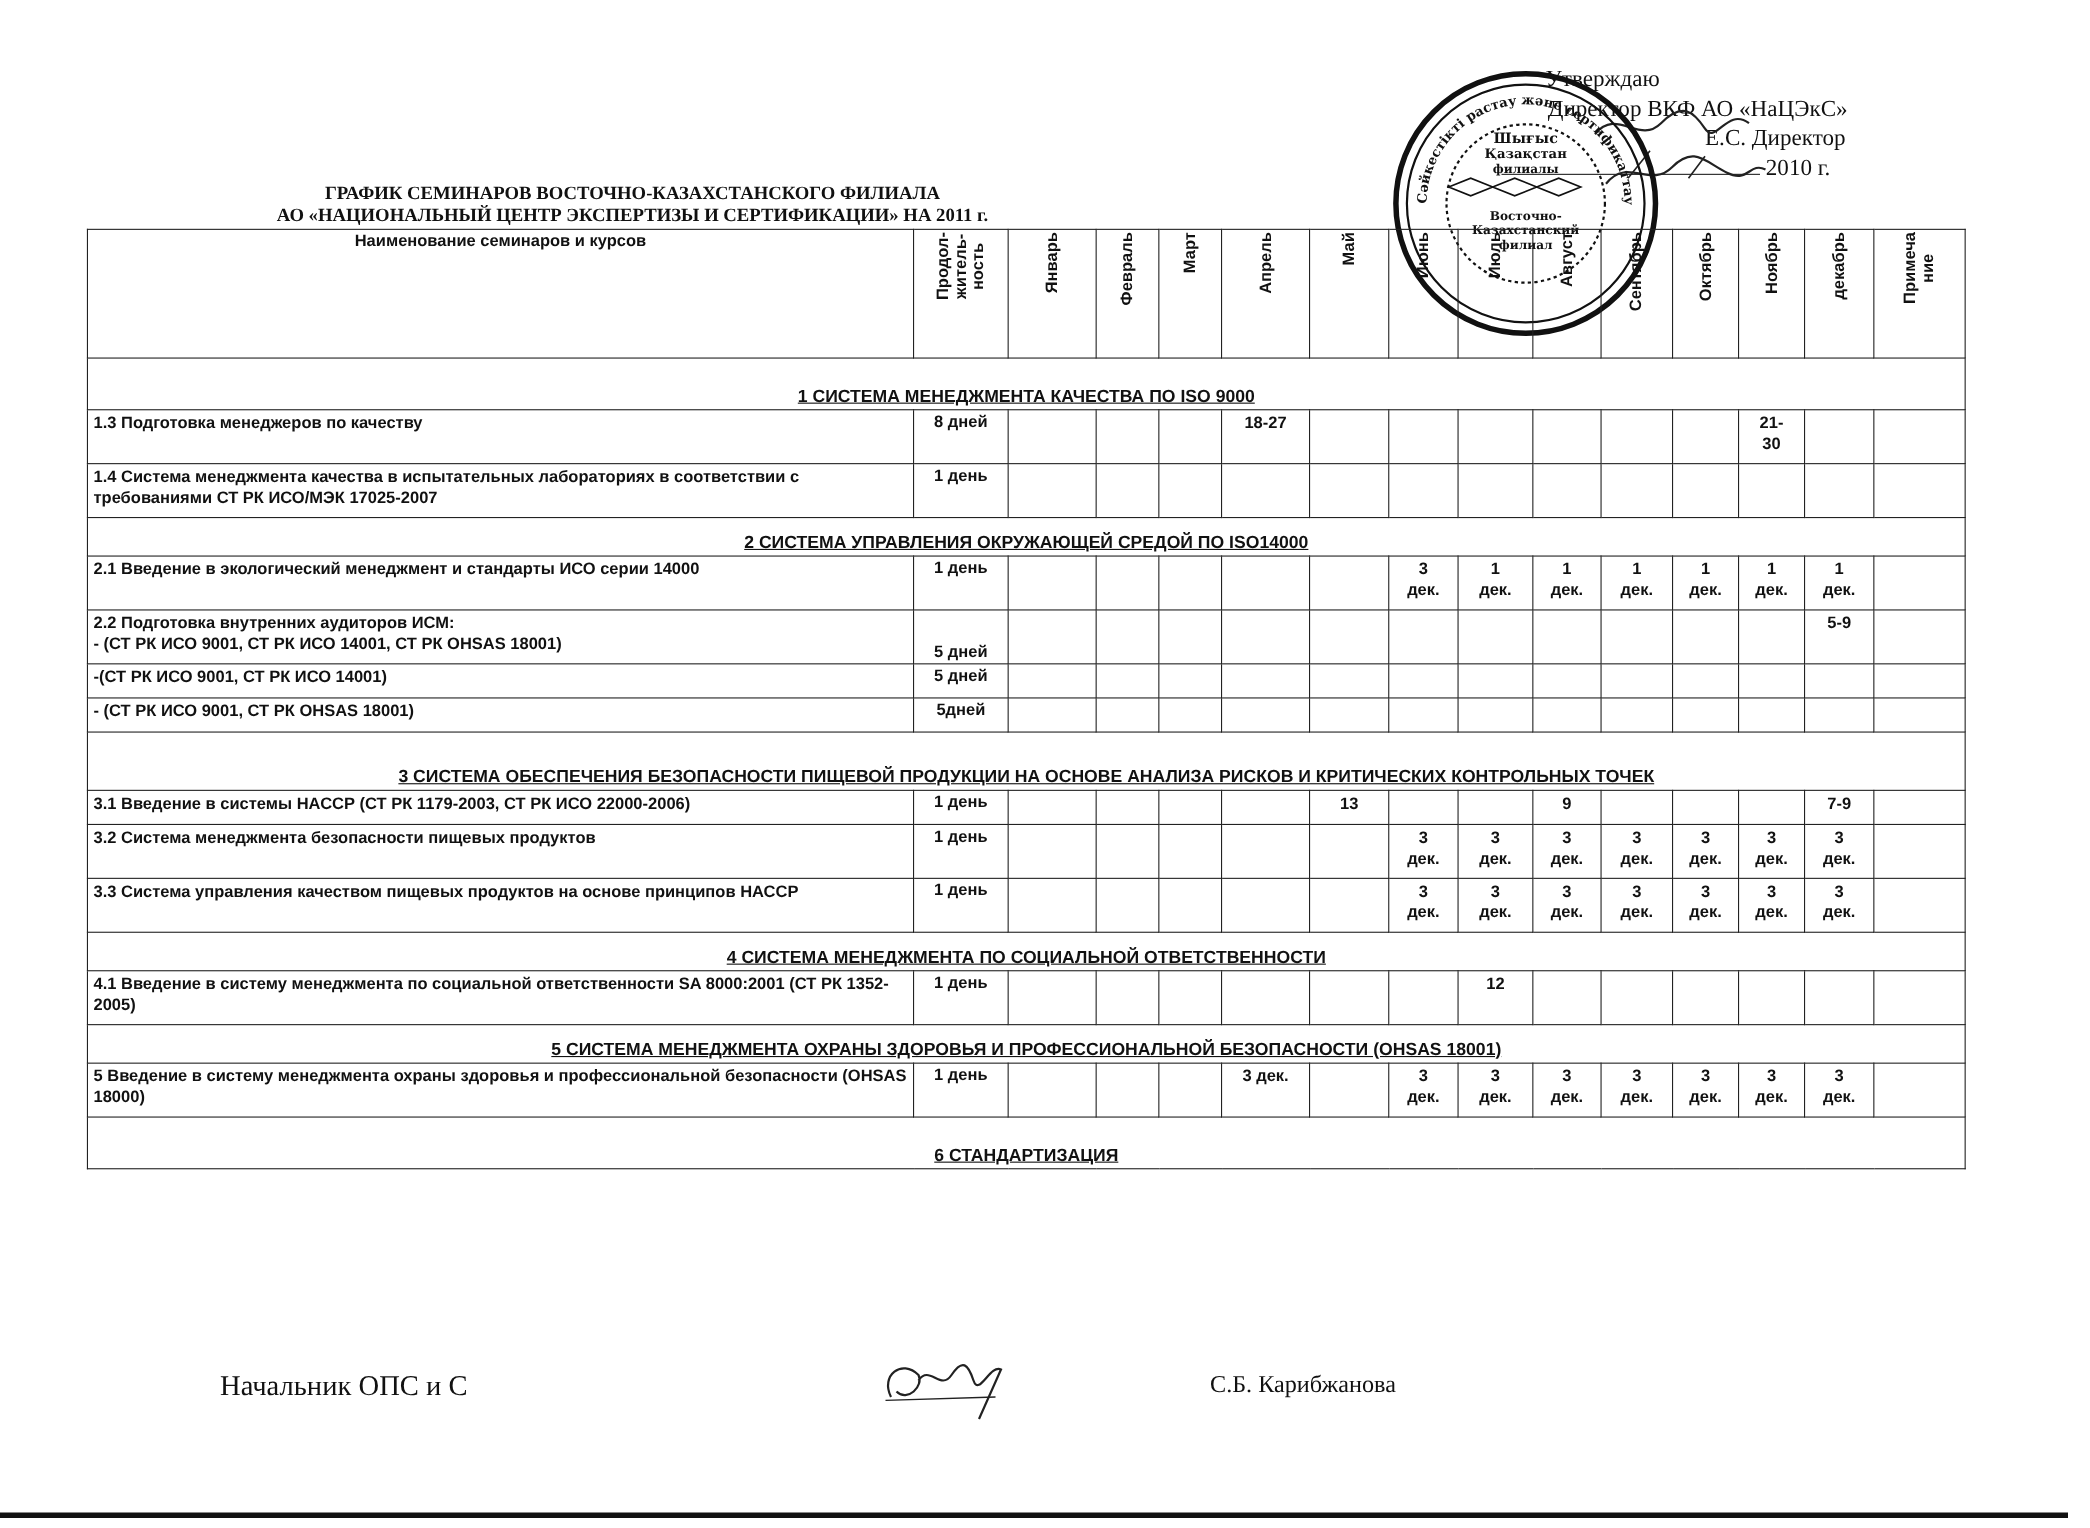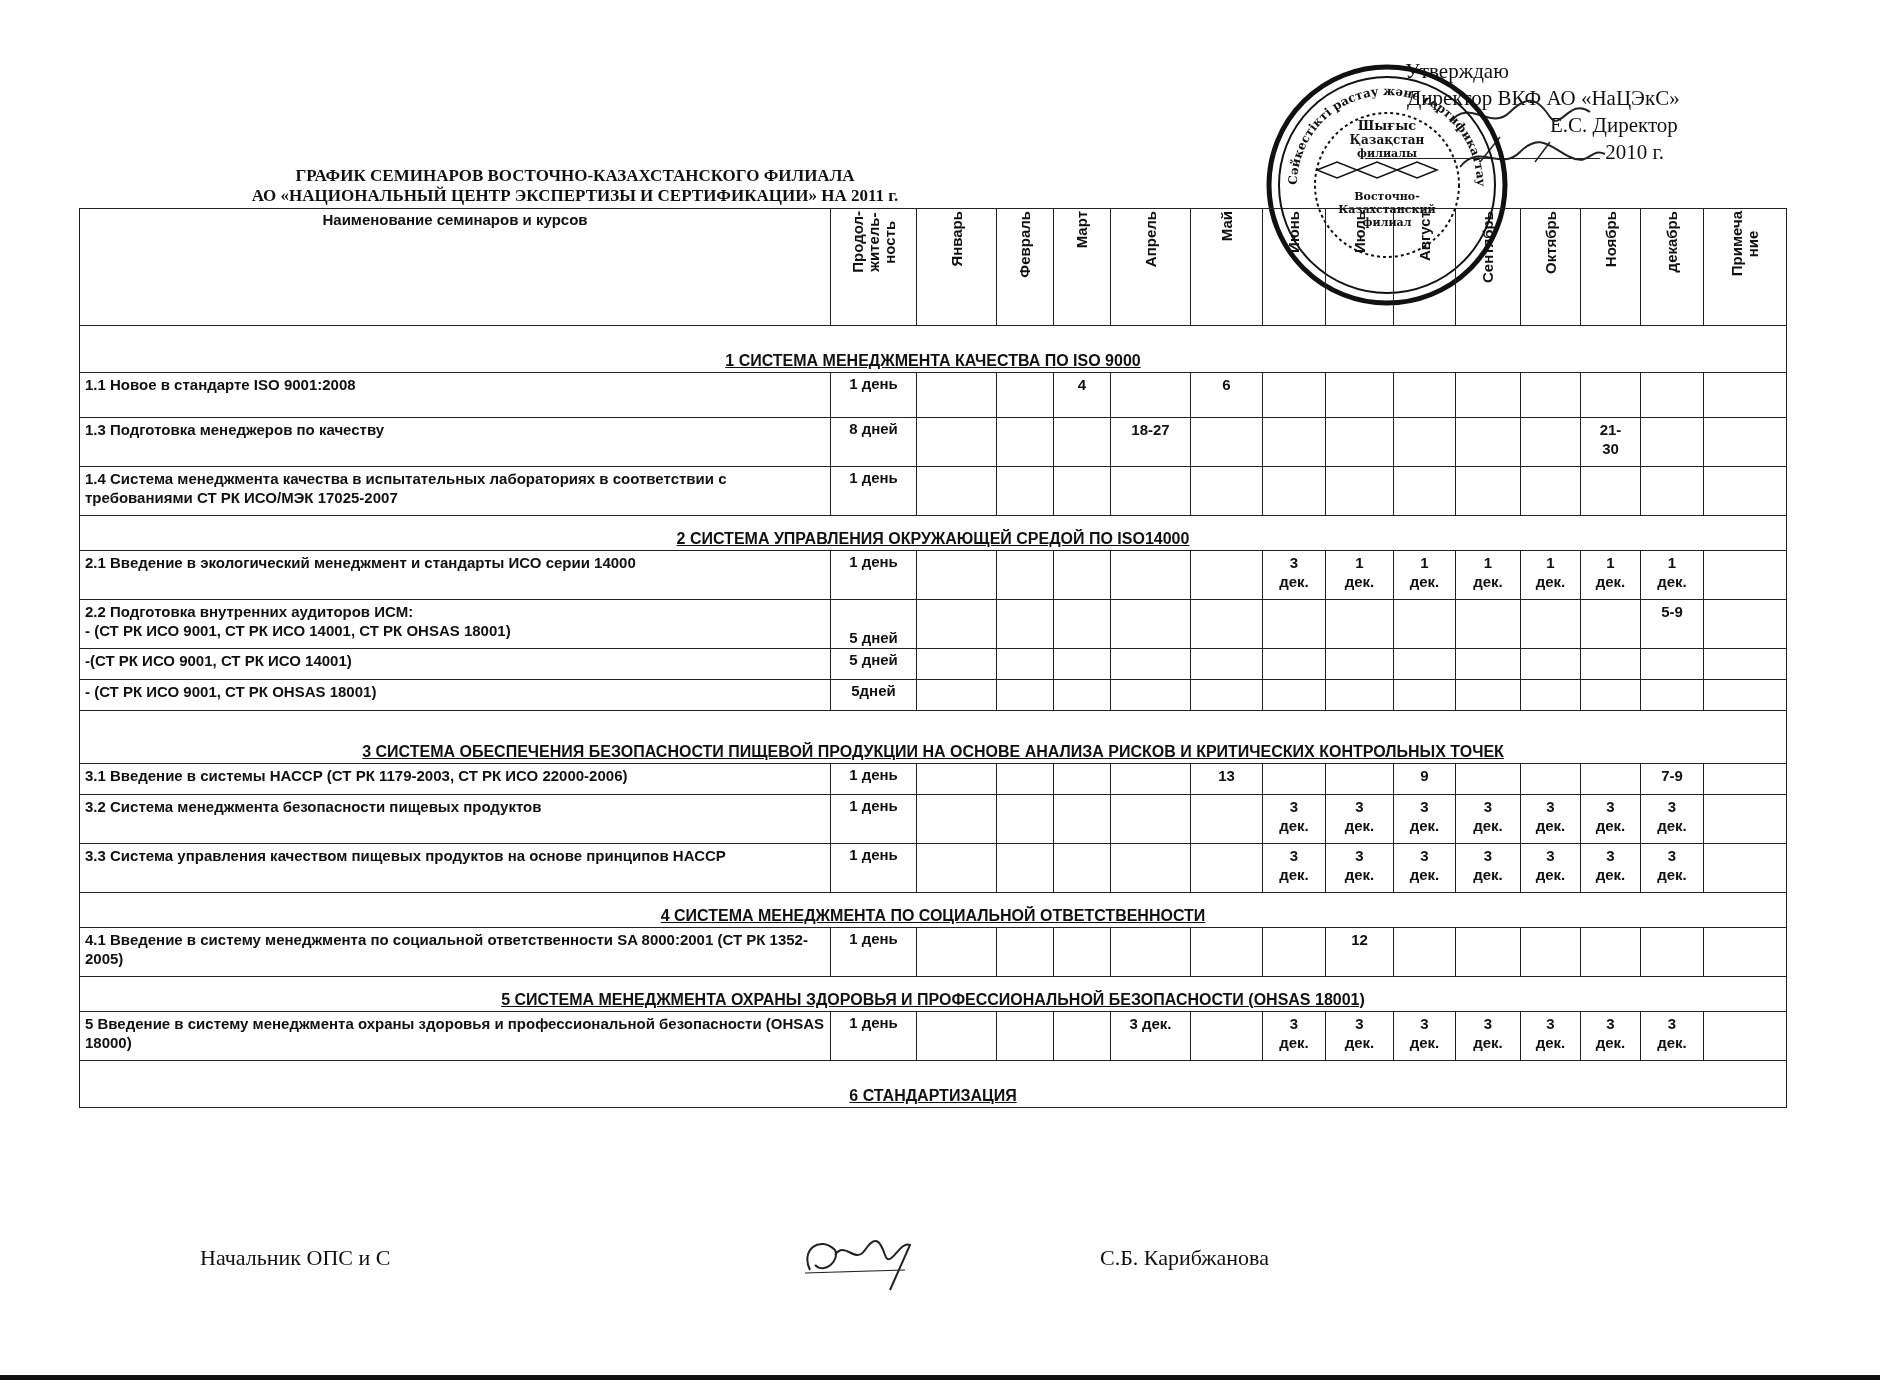--- a/index.html
+++ b/index.html
@@ -37,21 +37,21 @@
   td.dur { text-align: center; }
   td.cell { text-align: center; line-height: 19px; padding: 2px 2px; }
   td.name { line-height: 19px; }
   .r-h1 td { height: 40px; }
   .r-h2 td { height: 44px; }
   .r-h3 td { height: 26px; }
 
   .stamp { position: absolute; left: 1262px; top: 60px; width: 250px; height: 250px; pointer-events: none; }
   .signature { position: absolute; pointer-events: none; }
 
-  .footer-left { position: absolute; left: 200px; top: 1245px; font-size: 22px; }
+  .footer-left { position: absolute; left: 200px; top: 1245px; font-size: 26px; }
   .footer-right { position: absolute; left: 1100px; top: 1245px; font-size: 22px; }
   .bottom-rule { position: absolute; left: 0; top: 1375px; width: 1880px; height: 5px; background: #111; }
 </style>
 </head>
 <body>
 
 <div class="approval">
   <div class="l1">Утверждаю</div>
   <div class="l2">Директор ВКФ АО «НаЦЭкС»</div>
   <div class="l3"><span>Е.С. Директор</span></div>
@@ -149,37 +149,20 @@
       <th class="vert">
           <div class="vt">Примеча
 ние</div>
         </th>
     </tr>
   </thead>
   <tbody id="sched-body">
       <tr class="section">
         <td colspan="15" style="height: 42px;">1 СИСТЕМА МЕНЕДЖМЕНТА КАЧЕСТВА ПО ISO 9000</td>
       </tr>
-      <tr class="r-h1">
-        <td class="name" style="white-space: pre-line;">1.1 Новое в стандарте ISO 9001:2008</td>
-        <td class="dur">1 день</td>
-        <td class="cell" style="white-space: pre-line;"></td>
-        <td class="cell" style="white-space: pre-line;"></td>
-        <td class="cell" style="white-space: pre-line;">4</td>
-        <td class="cell" style="white-space: pre-line;"></td>
-        <td class="cell" style="white-space: pre-line;">6</td>
-        <td class="cell" style="white-space: pre-line;"></td>
-        <td class="cell" style="white-space: pre-line;"></td>
-        <td class="cell" style="white-space: pre-line;"></td>
-        <td class="cell" style="white-space: pre-line;"></td>
-        <td class="cell" style="white-space: pre-line;"></td>
-        <td class="cell" style="white-space: pre-line;"></td>
-        <td class="cell" style="white-space: pre-line;"></td>
-        <td class="cell"></td>
-      </tr>
       <tr class="r-h2">
         <td class="name" style="white-space: pre-line;">1.3 Подготовка менеджеров по качеству</td>
         <td class="dur">8 дней</td>
         <td class="cell" style="white-space: pre-line;"></td>
         <td class="cell" style="white-space: pre-line;"></td>
         <td class="cell" style="white-space: pre-line;"></td>
         <td class="cell" style="white-space: pre-line;">18-27</td>
         <td class="cell" style="white-space: pre-line;"></td>
         <td class="cell" style="white-space: pre-line;"></td>
         <td class="cell" style="white-space: pre-line;"></td>

